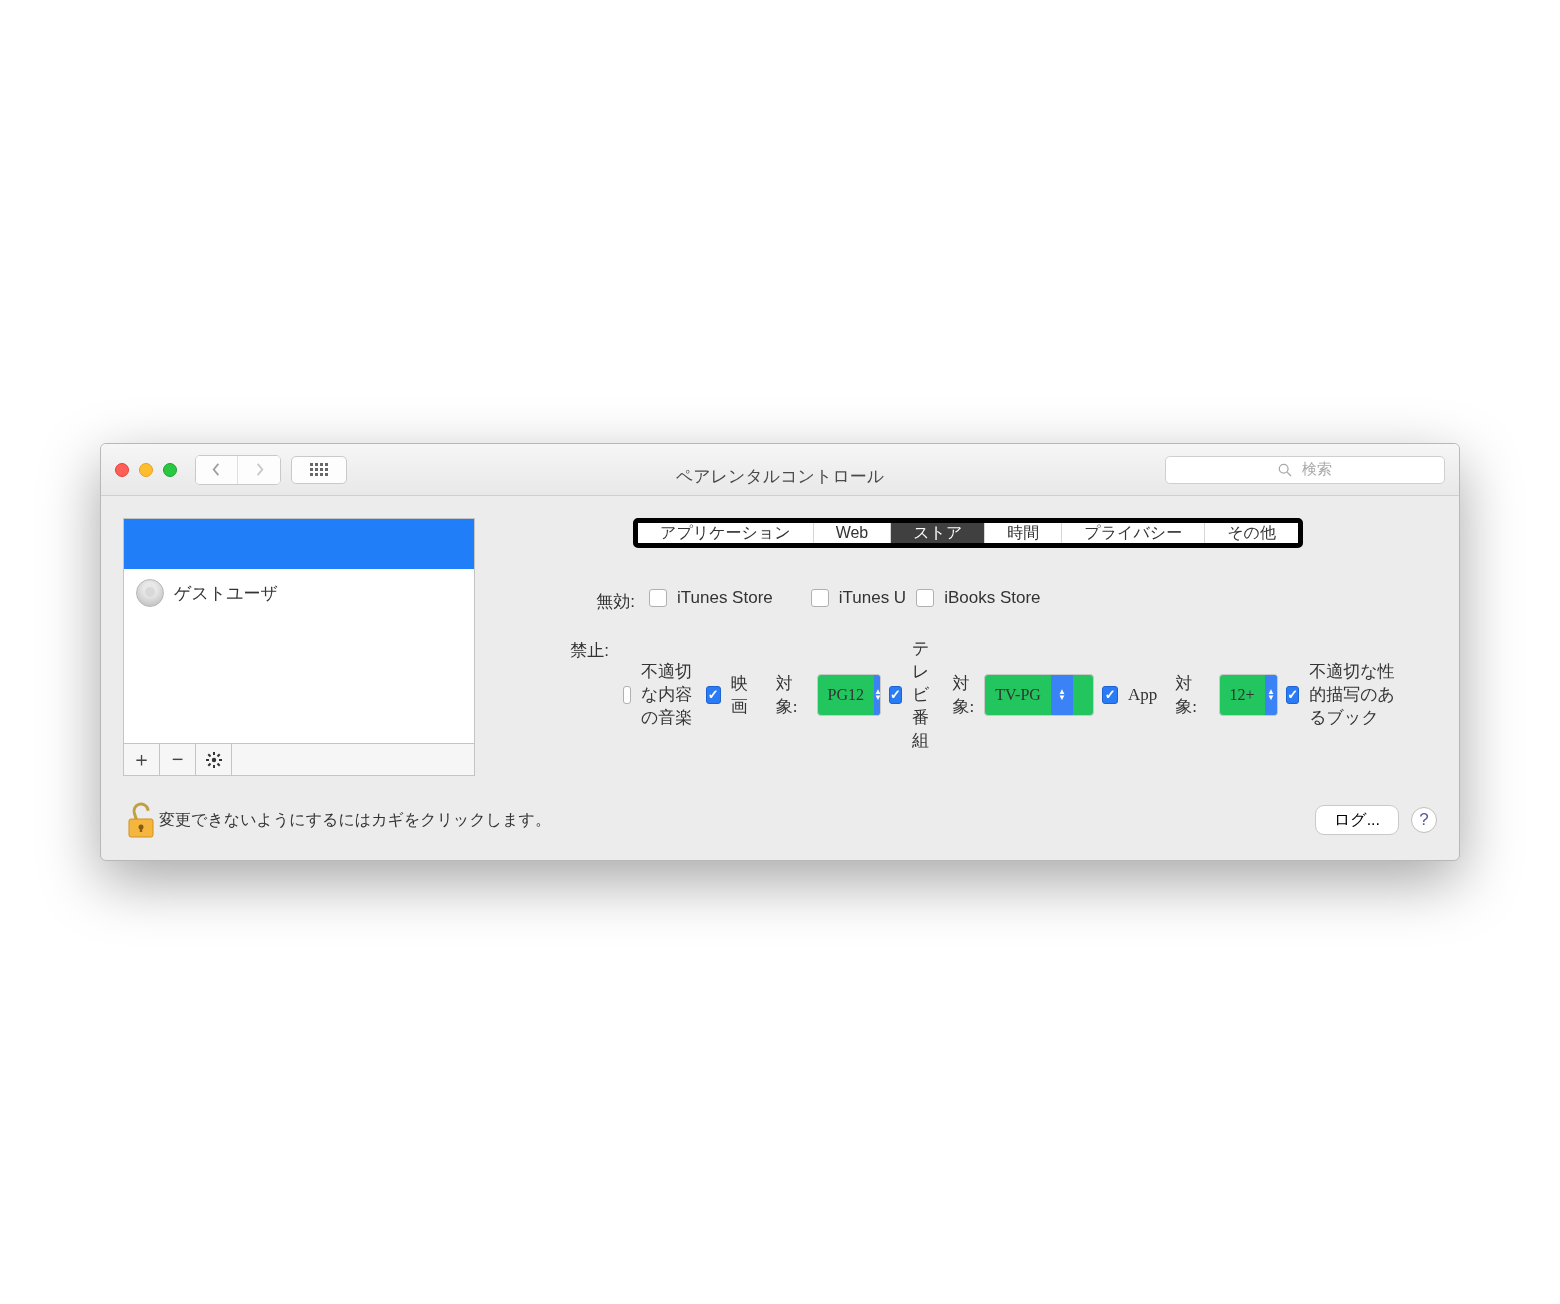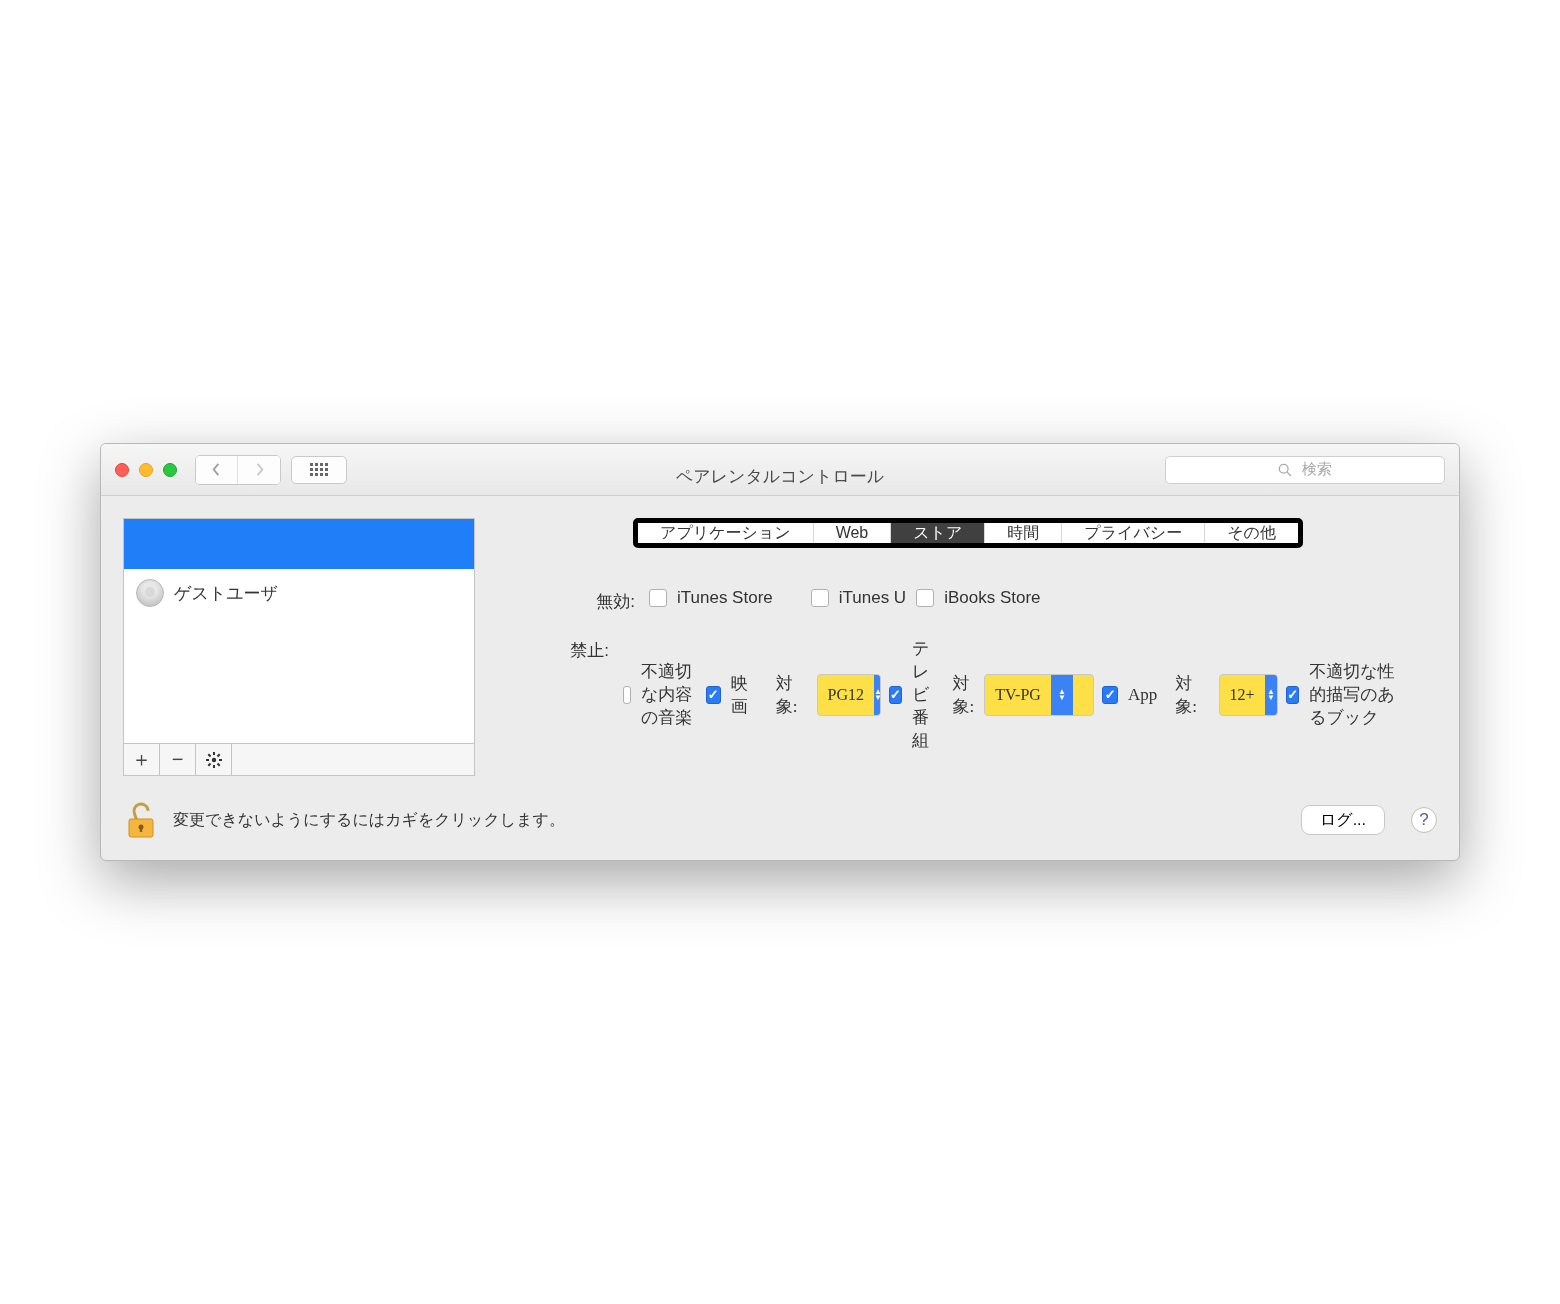--- a/index.html
+++ b/index.html
@@ -93,31 +93,30 @@
 .optline { display: flex; align-items: center; gap: 10px; }
 .cbox {
   width: 18px; height: 18px; border: 1px solid #b0b0b0; border-radius: 3px;
   background: #fff; display: inline-flex; align-items: center; justify-content: center;
 }
 .cbox.checked { background: #2a7bf6; border-color: #1f63d0; }
 .cbox.checked::after { content: "✓"; color: #fff; font-size: 13px; font-weight: bold; }
 .indent { margin-left: 28px; }
 .select {
   display: inline-flex; align-items: center; border: 1px solid #c9c9c9;
-  border-radius: 4px; background: #fde047; height: 42px; overflow: hidden;
+  border-radius: 4px; background: #22c55e; height: 42px; overflow: hidden;
 }
 .select .val { padding: 0 10px; font-size: 16px; }
 .select .arr {
   width: 22px; height: 100%; background: #3b82f6;
   display: flex; flex-direction: column; align-items: center; justify-content: center;
   color: #fff; font-size: 8px; line-height: 6px; gap: 1px;
 }
 .footer {
   display: flex; align-items: center; padding: 12px 22px 18px 22px;
-  gap: 14px;
 }
 .lock {
   width: 36px; height: 44px; display: flex; align-items: center;
   justify-content: center; border-radius: 4px;
 }
 .lock svg { width: 34px; height: 42px; }
 .foot-text { font-size: 16px; color: #333; }
 .log-btn {
   margin-left: auto; height: 30px; padding: 0 18px;
   border: 1px solid #c9c9c9; border-radius: 9px; background: #fff;

